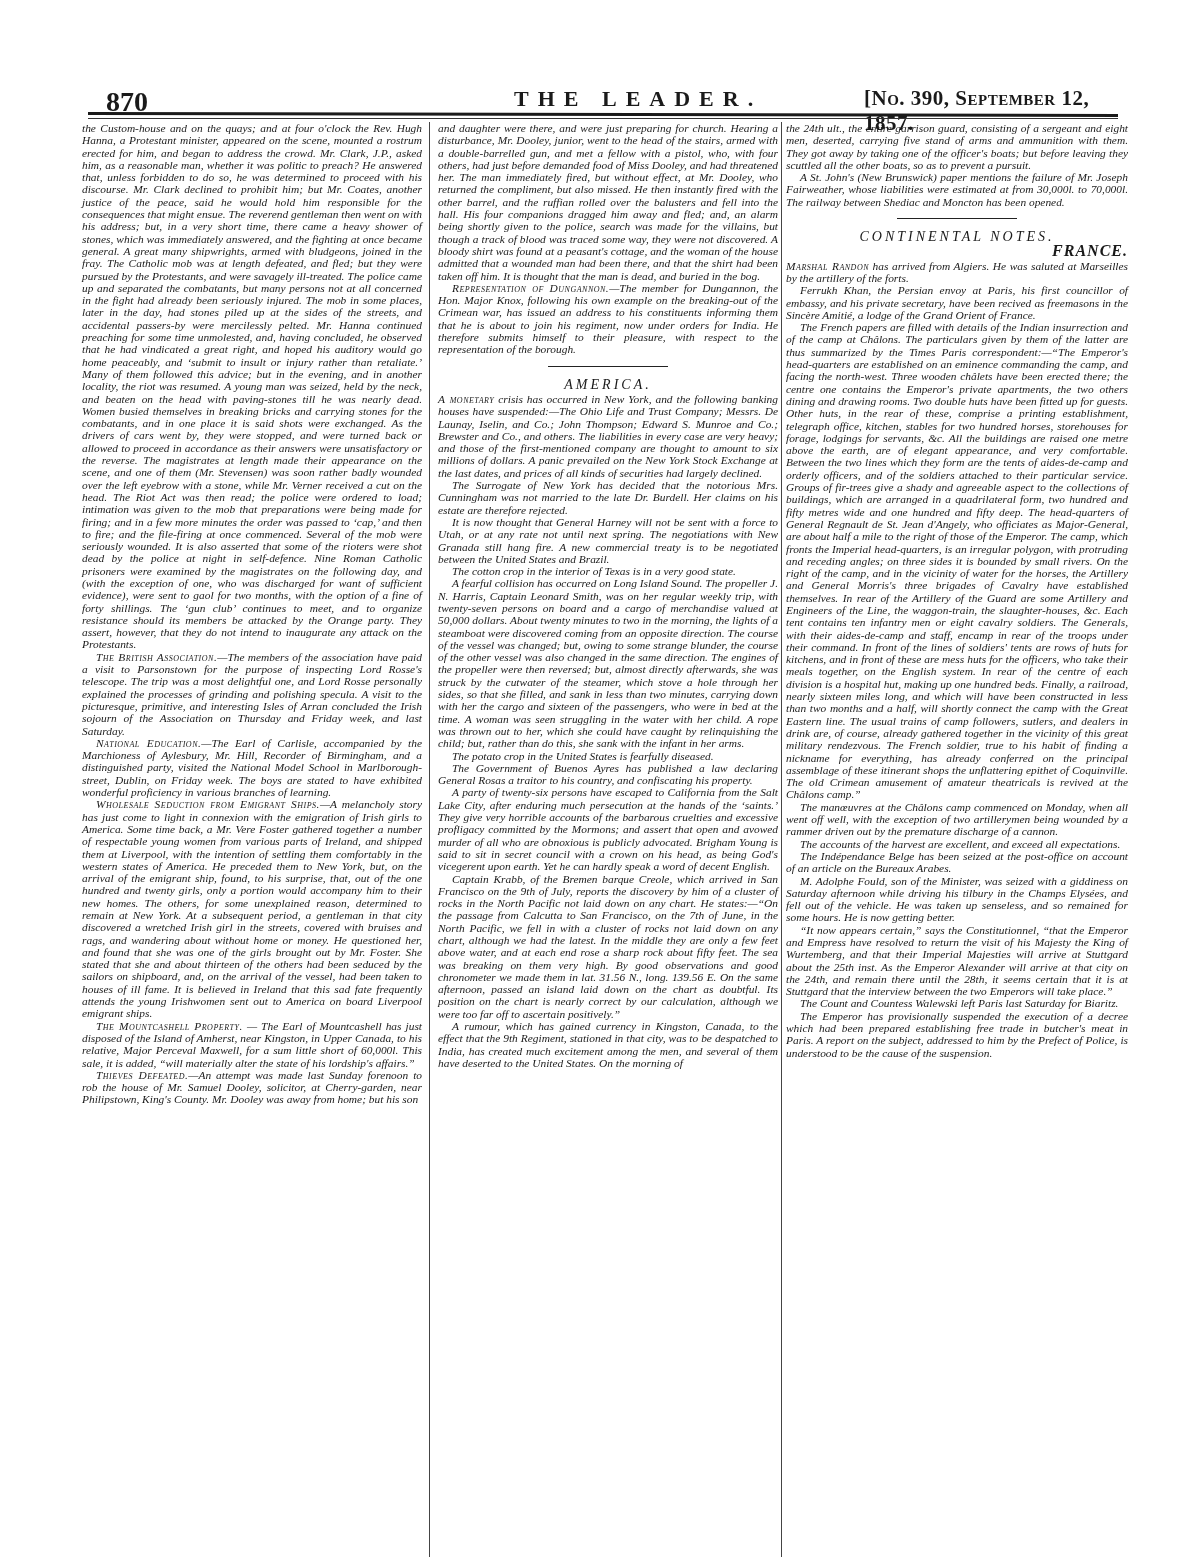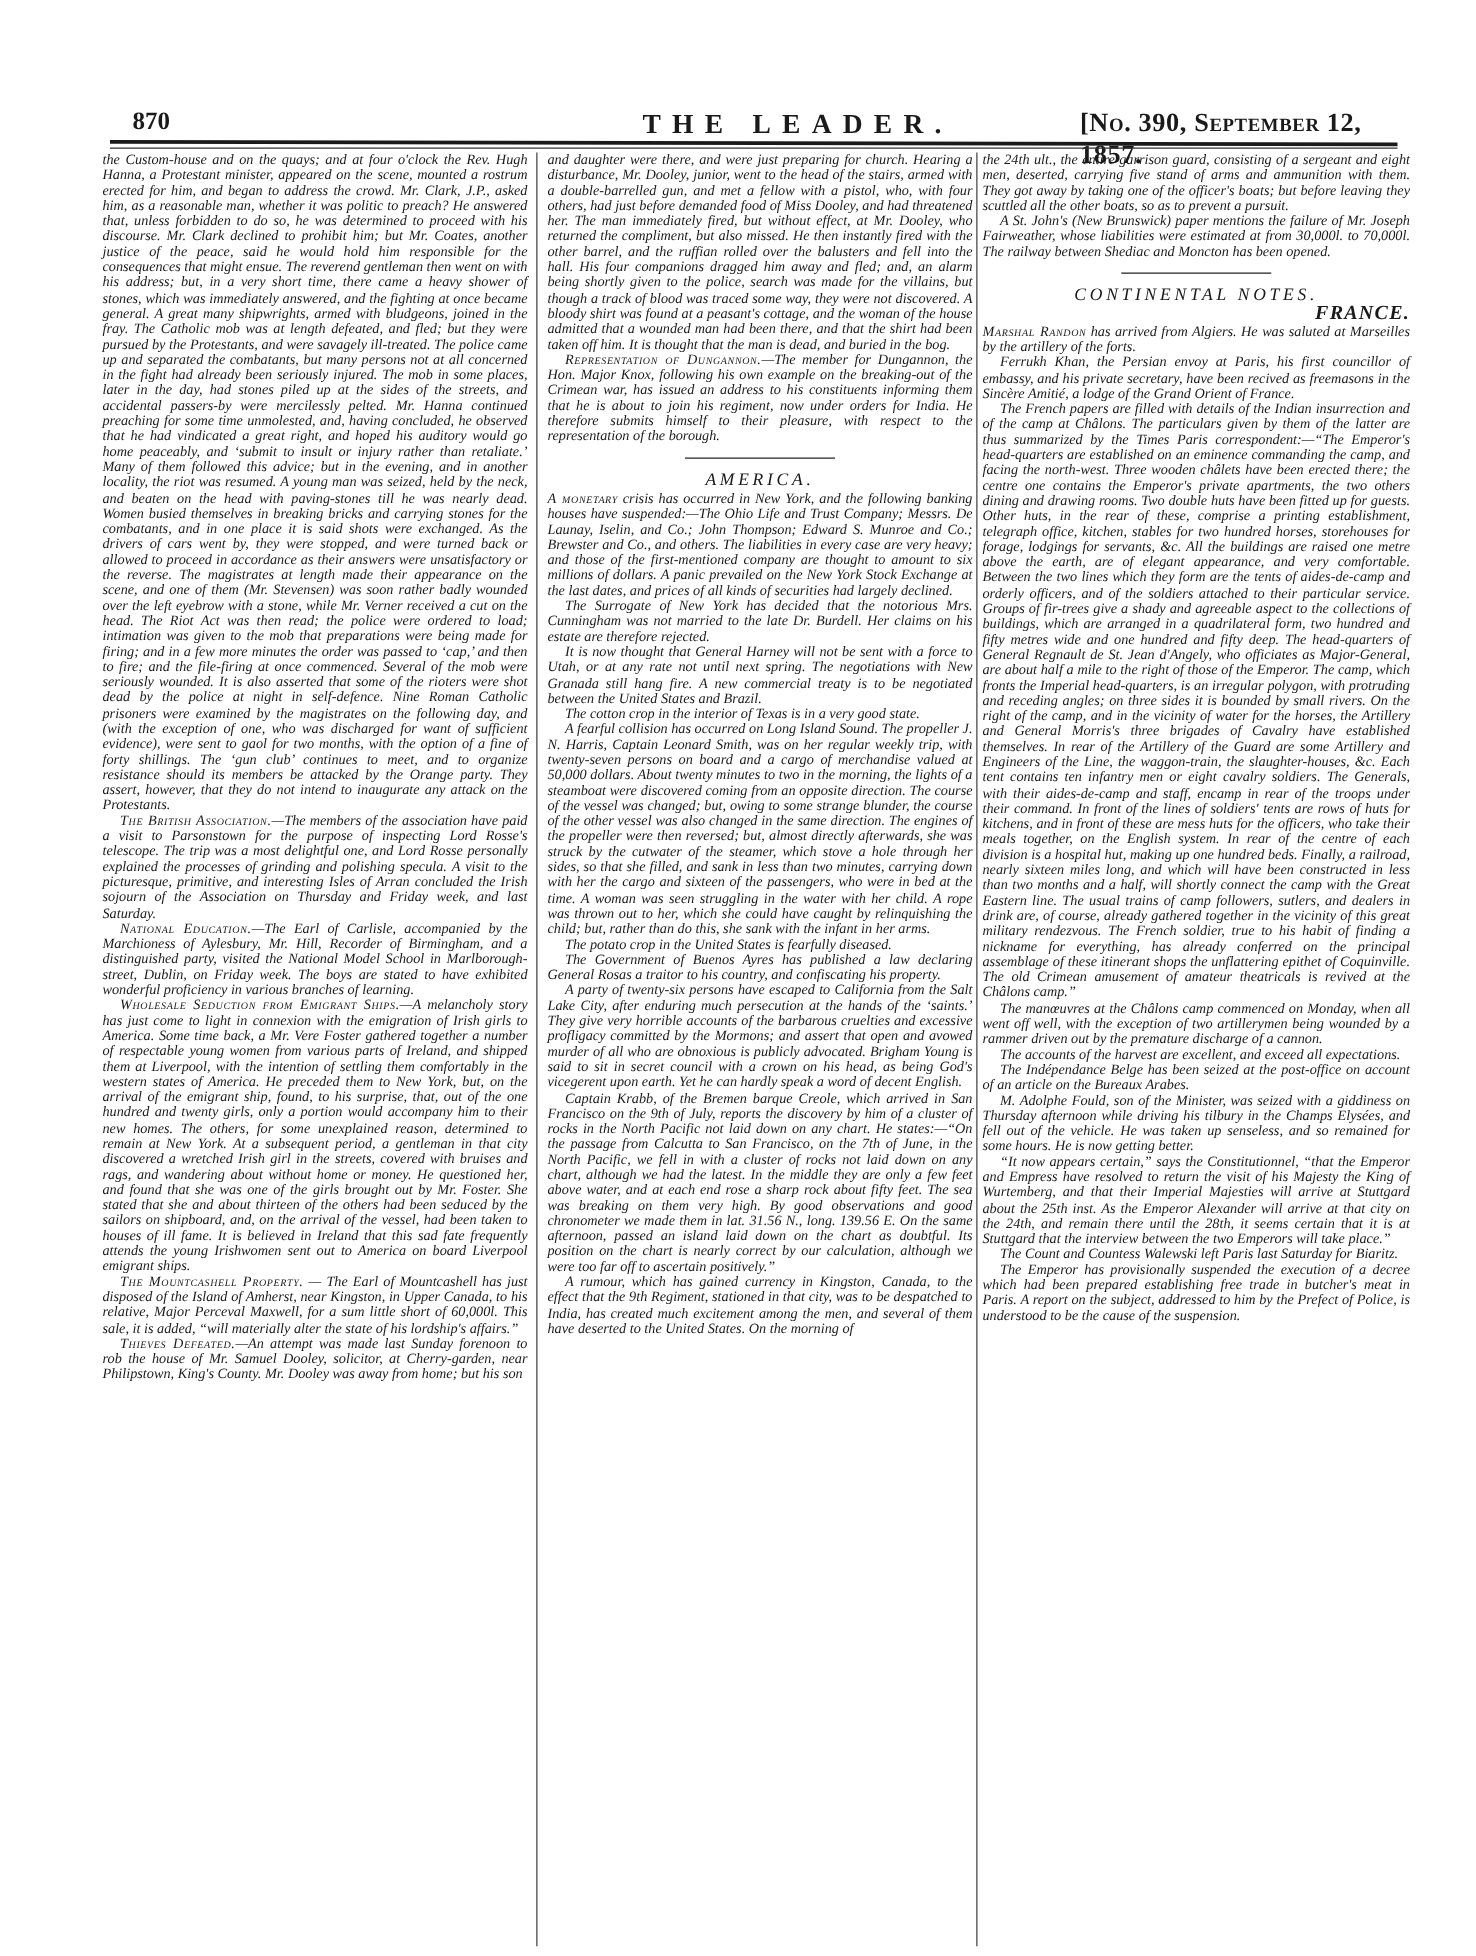--- a/index.html
+++ b/index.html
@@ -1,19 +1,19 @@
 <!DOCTYPE html>
 <html><head>
 <meta charset="utf-8">
 <style>
   html,body{margin:0;padding:0;background:#ffffff;}
   body{width:1181px;height:1565px;position:relative;overflow:hidden;font-family:"Liberation Serif","DejaVu Serif",serif;color:#1a1a1a;}
   .page{position:absolute;left:74px;top:86px;width:1052px;}
   .masthead{position:relative;height:26px;}
-  .pgnum{position:absolute;left:32px;top:0;font-size:20px;font-weight:bold;letter-spacing:0px;}
+  .pgnum{position:absolute;left:32px;top:0;font-size:28px;font-weight:bold;letter-spacing:0px;}
   .title{position:absolute;left:440px;top:0;font-size:22px;font-weight:bold;letter-spacing:9px;}
   .issue{position:absolute;left:790px;top:0;font-size:21px;font-weight:bold;font-variant:small-caps;letter-spacing:0.5px;}
   .rule-thick{position:absolute;left:14px;top:27px;width:1030px;height:3px;background:#1a1a1a;transform:rotate(0.12deg);}
   .rule-thin{position:absolute;left:14px;top:32px;width:1030px;height:1px;background:#333;}
   .cols{position:absolute;top:36px;left:0;width:1052px;height:1440px;font-style:italic;}
   .col{position:absolute;top:0;font-size:11.4px;line-height:12.3px;text-align:justify;hyphens:auto;}
   .c1{left:8px;width:340px;}
   .c2{left:364px;width:340px;}
   .c3{left:712px;width:342px;}
   .vrule{position:absolute;top:0;width:1px;height:1435px;background:#444;}
@@ -80,20 +80,20 @@
       <div class="divider"></div>
       <div class="sect">CONTINENTAL NOTES.</div>
       <div class="subsect">FRANCE.</div>
       <div id="col3">
           <p class="noind"><span class="sc">Marshal Randon</span><span> has arrived from Algiers. He was saluted at Marseilles by the artillery of the forts.</span></p>
           <p><span>Ferrukh Khan, the Persian envoy at Paris, his first councillor of embassy, and his private secretary, have been recived as freemasons in the Sincère Amitié, a lodge of the Grand Orient of France.</span></p>
           <p><span>The French papers are filled with details of the Indian insurrection and of the camp at Châlons. The particulars given by them of the latter are thus summarized by the Times Paris correspondent:—“The Emperor's head-quarters are established on an eminence commanding the camp, and facing the north-west. Three wooden châlets have been erected there; the centre one contains the Emperor's private apartments, the two others dining and drawing rooms. Two double huts have been fitted up for guests. Other huts, in the rear of these, comprise a printing establishment, telegraph office, kitchen, stables for two hundred horses, storehouses for forage, lodgings for servants, &amp;c. All the buildings are raised one metre above the earth, are of elegant appearance, and very comfortable. Between the two lines which they form are the tents of aides-de-camp and orderly officers, and of the soldiers attached to their particular service. Groups of fir-trees give a shady and agreeable aspect to the collections of buildings, which are arranged in a quadrilateral form, two hundred and fifty metres wide and one hundred and fifty deep. The head-quarters of General Regnault de St. Jean d'Angely, who officiates as Major-General, are about half a mile to the right of those of the Emperor. The camp, which fronts the Imperial head-quarters, is an irregular polygon, with protruding and receding angles; on three sides it is bounded by small rivers. On the right of the camp, and in the vicinity of water for the horses, the Artillery and General Morris's three brigades of Cavalry have established themselves. In rear of the Artillery of the Guard are some Artillery and Engineers of the Line, the waggon-train, the slaughter-houses, &amp;c. Each tent contains ten infantry men or eight cavalry soldiers. The Generals, with their aides-de-camp and staff, encamp in rear of the troops under their command. In front of the lines of soldiers' tents are rows of huts for kitchens, and in front of these are mess huts for the officers, who take their meals together, on the English system. In rear of the centre of each division is a hospital hut, making up one hundred beds. Finally, a railroad, nearly sixteen miles long, and which will have been constructed in less than two months and a half, will shortly connect the camp with the Great Eastern line. The usual trains of camp followers, sutlers, and dealers in drink are, of course, already gathered together in the vicinity of this great military rendezvous. The French soldier, true to his habit of finding a nickname for everything, has already conferred on the principal assemblage of these itinerant shops the unflattering epithet of Coquinville. The old Crimean amusement of amateur theatricals is revived at the Châlons camp.”</span></p>
           <p><span>The manœuvres at the Châlons camp commenced on Monday, when all went off well, with the exception of two artillerymen being wounded by a rammer driven out by the premature discharge of a cannon.</span></p>
           <p><span>The accounts of the harvest are excellent, and exceed all expectations.</span></p>
           <p><span>The Indépendance Belge has been seized at the post-office on account of an article on the Bureaux Arabes.</span></p>
-          <p><span>M. Adolphe Fould, son of the Minister, was seized with a giddiness on Thursday afternoon while driving his tilbury in the Champs Elysées, and fell out of the vehicle. He was taken up senseless, and so remained for some hours. He is now getting better.</span></p>
+          <p><span>M. Adolphe Fould, son of the Minister, was seized with a giddiness on Saturday afternoon while driving his tilbury in the Champs Elysées, and fell out of the vehicle. He was taken up senseless, and so remained for some hours. He is now getting better.</span></p>
           <p><span>“It now appears certain,” says the Constitutionnel, “that the Emperor and Empress have resolved to return the visit of his Majesty the King of Wurtemberg, and that their Imperial Majesties will arrive at Stuttgard about the 25th inst. As the Emperor Alexander will arrive at that city on the 24th, and remain there until the 28th, it seems certain that it is at Stuttgard that the interview between the two Emperors will take place.”</span></p>
           <p><span>The Count and Countess Walewski left Paris last Saturday for Biaritz.</span></p>
           <p><span>The Emperor has provisionally suspended the execution of a decree which had been prepared establishing free trade in butcher's meat in Paris. A report on the subject, addressed to him by the Prefect of Police, is understood to be the cause of the suspension.</span></p>
         </div>
     </div>
   </div>
 </div>
 
 </body></html>

